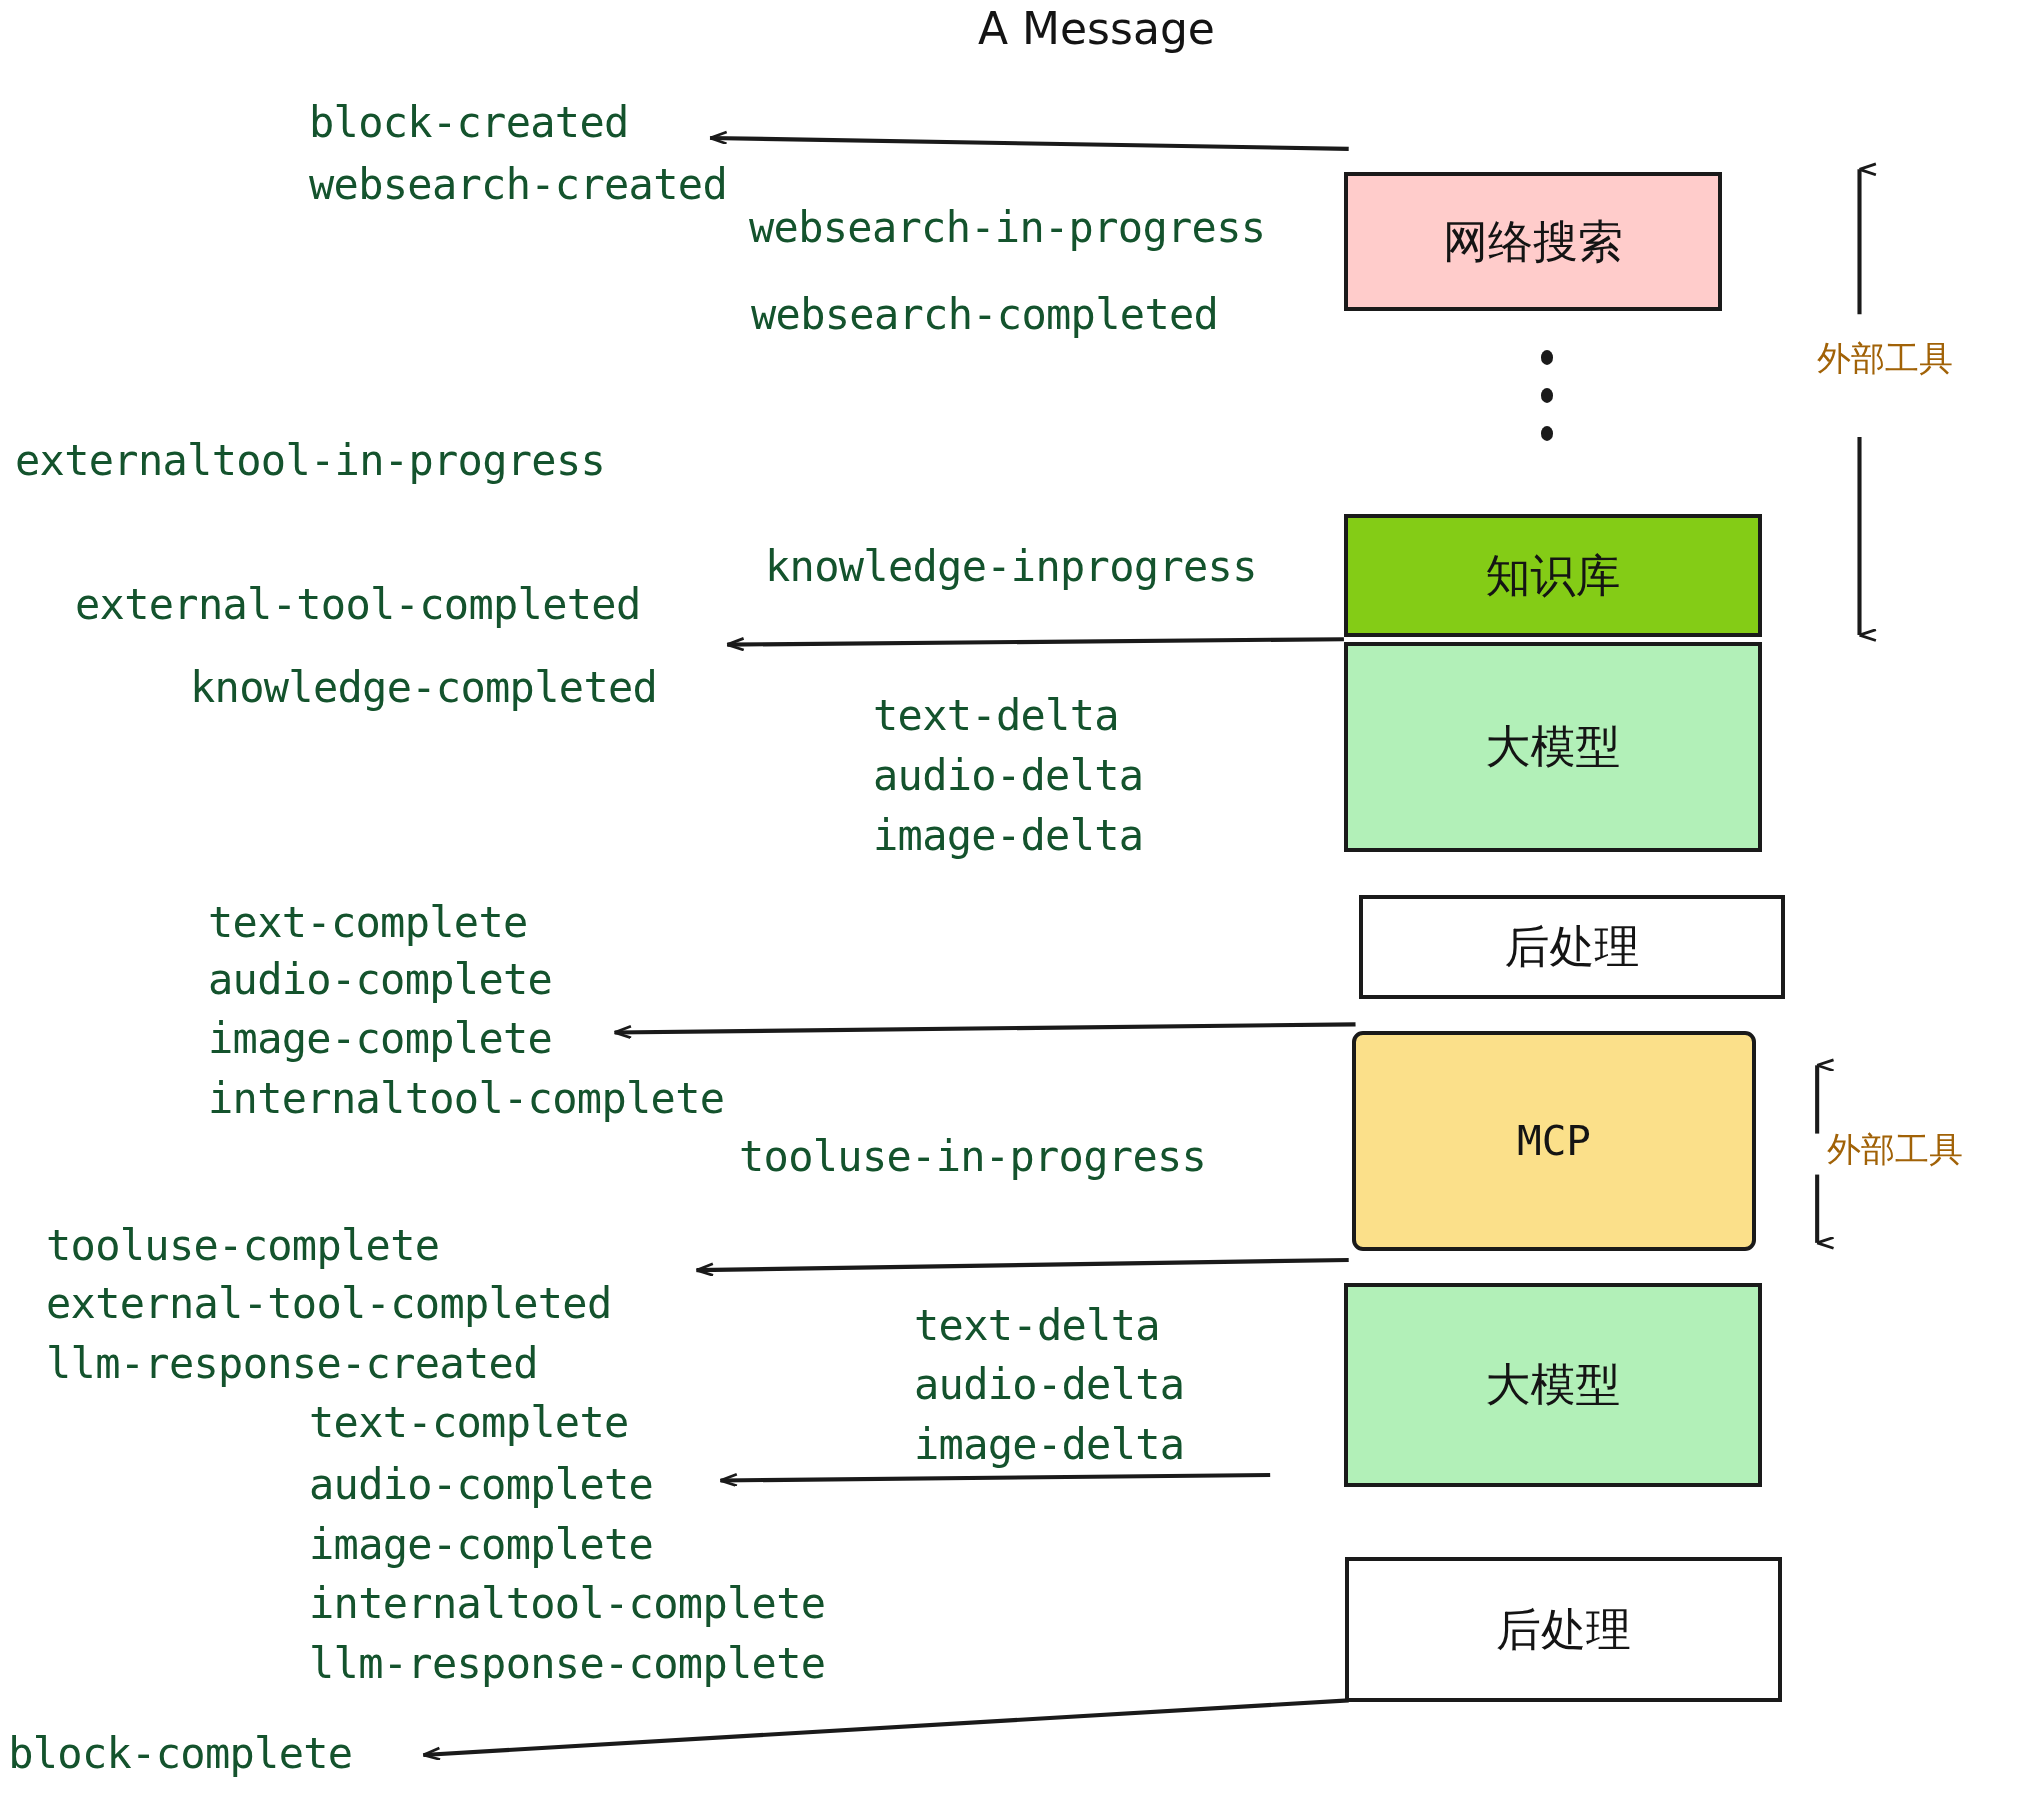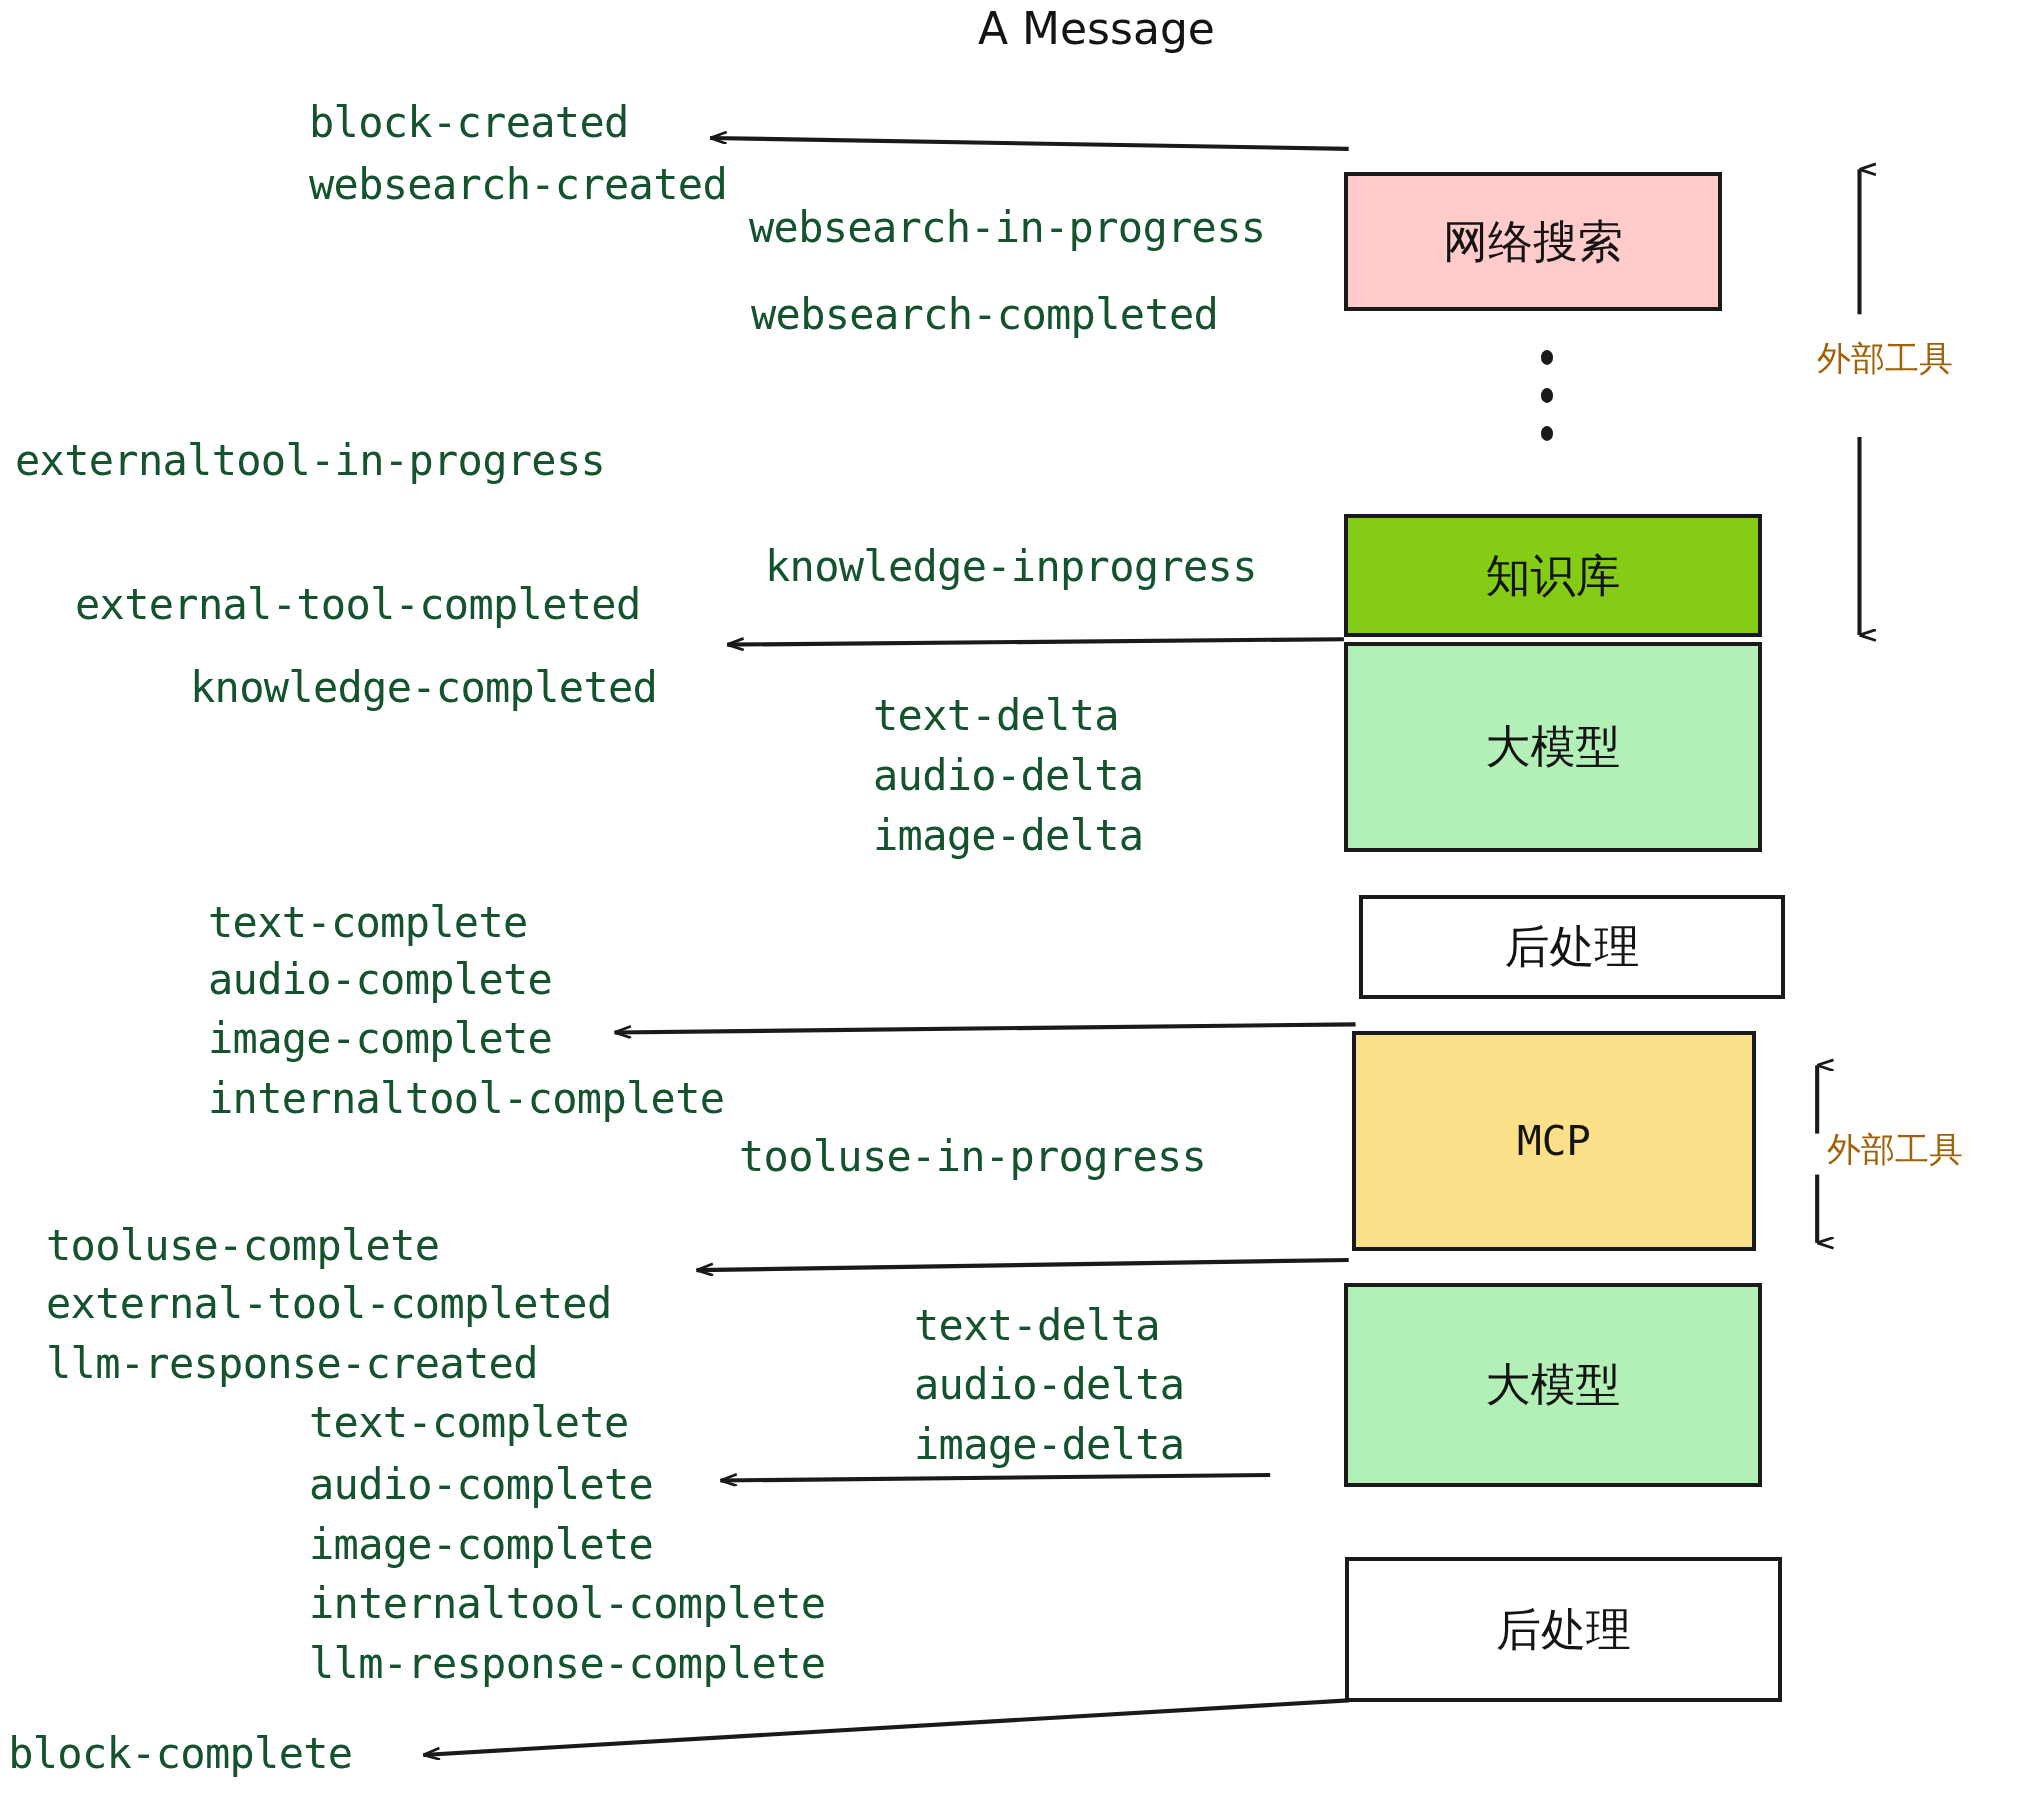--- a/index.html
+++ b/index.html
@@ -89,21 +89,21 @@
   </div>
 
   <div class="box" style="left:1344px;top:642px;width:418px;height:210px;background:#b2f0b8;">
     <span>大模型</span>
   </div>
 
   <div class="box" style="left:1359px;top:895px;width:426px;height:104px;background:#ffffff;">
     <span>后处理</span>
   </div>
 
-  <div class="box" style="left:1352px;top:1031px;width:404px;height:220px;background:#fbe08a;">
+  <div class="box" style="left:1352px;top:1031px;width:404px;height:220px;background:#fbe08a;border-radius:11px;">
     <span style="font-family:'DejaVu Sans Mono','Liberation Mono',monospace;font-size:41px;">MCP</span>
   </div>
 
   <div class="box" style="left:1344px;top:1283px;width:418px;height:204px;background:#b2f0b8;">
     <span>大模型</span>
   </div>
 
   <div class="box" style="left:1345px;top:1557px;width:437px;height:145px;background:#ffffff;">
     <span>后处理</span>
   </div>

